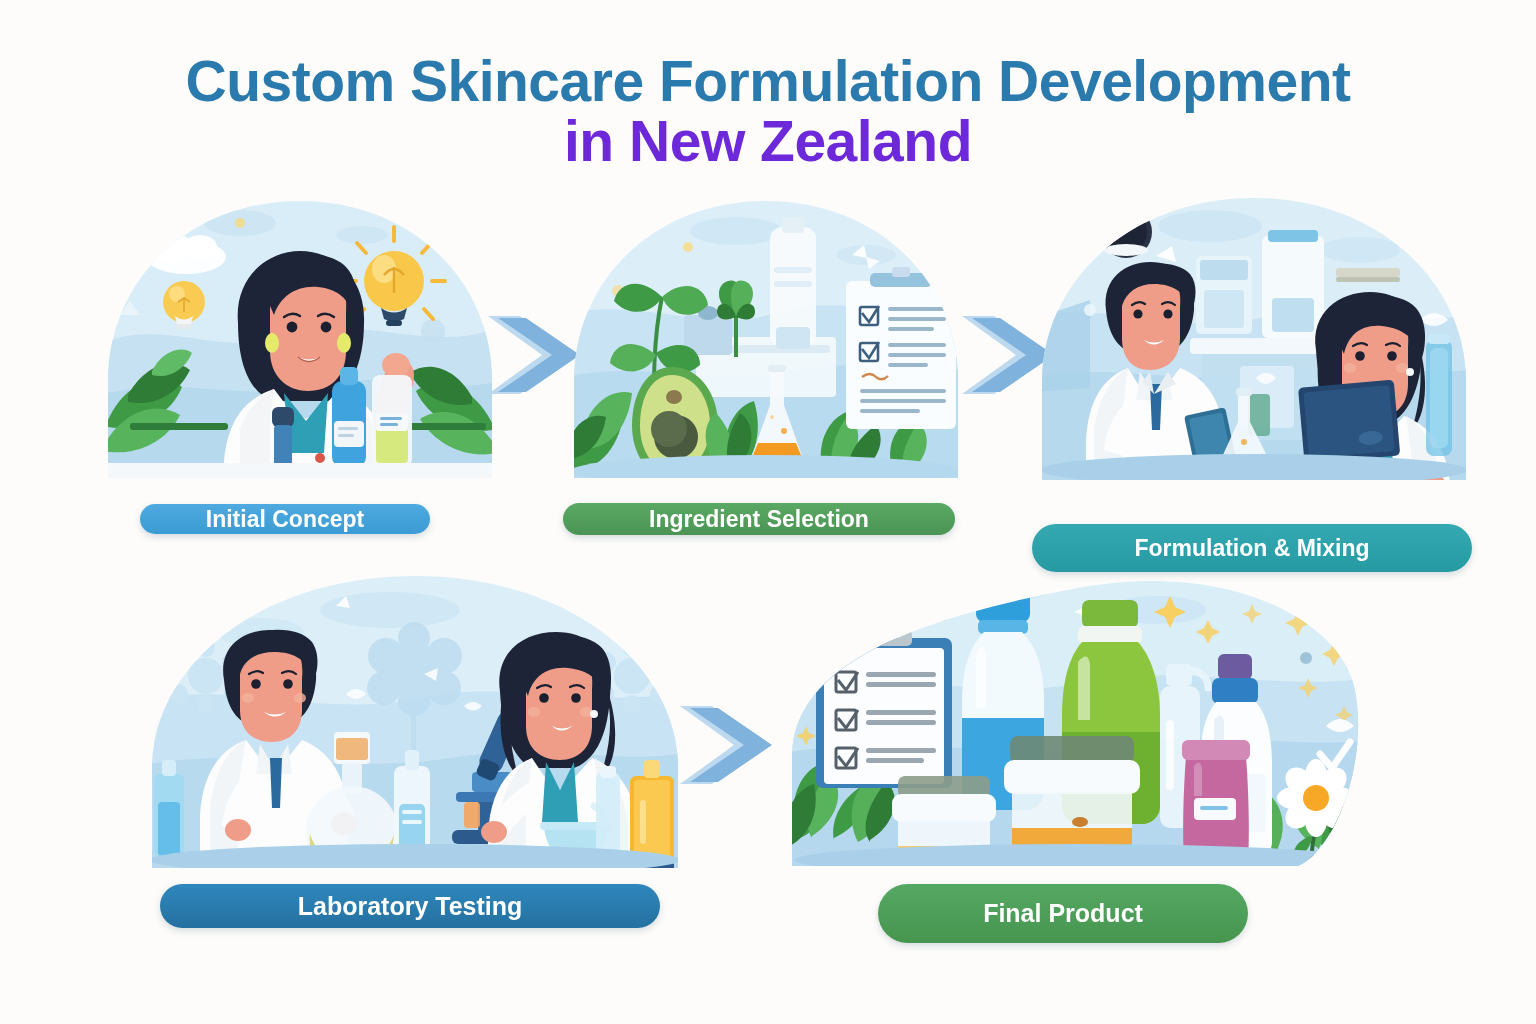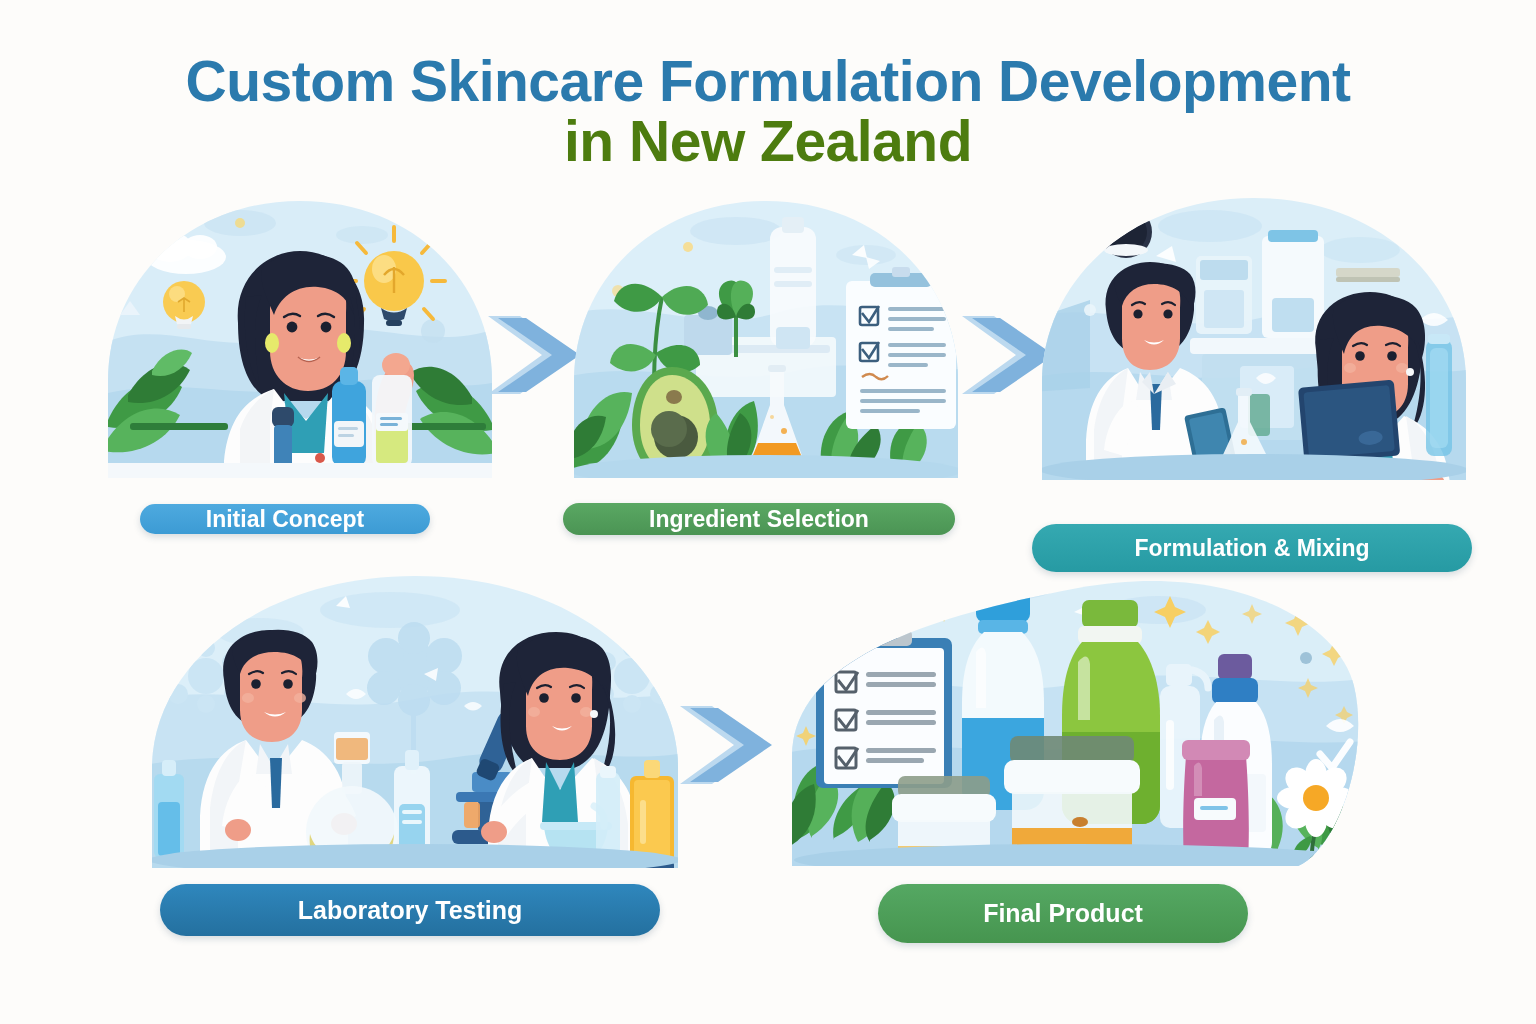--- a/index.html
+++ b/index.html
@@ -13,21 +13,21 @@
   .canvas{position:absolute;inset:0;}
 
   
   .title-block{position:absolute;top:52px;left:0;width:1536px;text-align:center;}
   .title-line1{
     font-size:57px;font-weight:bold;letter-spacing:-0.5px;
     color:#2b7aad;line-height:1.05;display:block;
   }
   .title-line2{
     font-size:57px;font-weight:bold;letter-spacing:-0.5px;
-    color:#4d7c0f;line-height:1.05;display:block;
+    color:#6d28d9;line-height:1.05;display:block;
   }
 
   
   .panel{position:absolute;}
   .blob{position:absolute;inset:0;overflow:hidden;}
   .blob svg{position:absolute;inset:0;width:100%;height:100%;}
 
   
   .pill{
     position:absolute;display:flex;align-items:center;justify-content:center;
@@ -590,21 +590,21 @@
             <rect x="14" y="6" width="16" height="18" rx="4" fill="#fbd878"></rect>
             <rect x="0" y="108" width="44" height="8" rx="3" fill="#2c5a8c"></rect>
             <rect x="10" y="46" width="6" height="44" rx="3" fill="#fde39a" opacity=".8"></rect>
           </g>
           <ellipse cx="275" cy="290" rx="266" ry="16" fill="#a9d0e8"></ellipse>
         </g>
       </svg>
     </div>
   </div>
 
-  <div class="pill" style="left:160px;top:884px;width:500px;height:52px;font-size:25px;background:linear-gradient(180deg,#2f87bd,#24709f);text-align:right;">
+  <div class="pill" style="left:160px;top:884px;width:500px;height:44px;font-size:25px;background:linear-gradient(180deg,#2f87bd,#24709f);text-align:right;">
     <span>Laboratory Testing</span>
   </div>
 
   <div class="panel" style="left:778px;top:548px;width:610px;height:332px;">
     <div class="blob">
       <svg viewBox="0 0 610 332" preserveAspectRatio="none">
         <defs>
           <clipPath id="c5">
               <path d="M300 40 C450 12 560 72 576 138 C592 206 560 300 520 318 L14 318 L14 208 C14 112 150 68 300 40 Z"></path>
             </clipPath>

